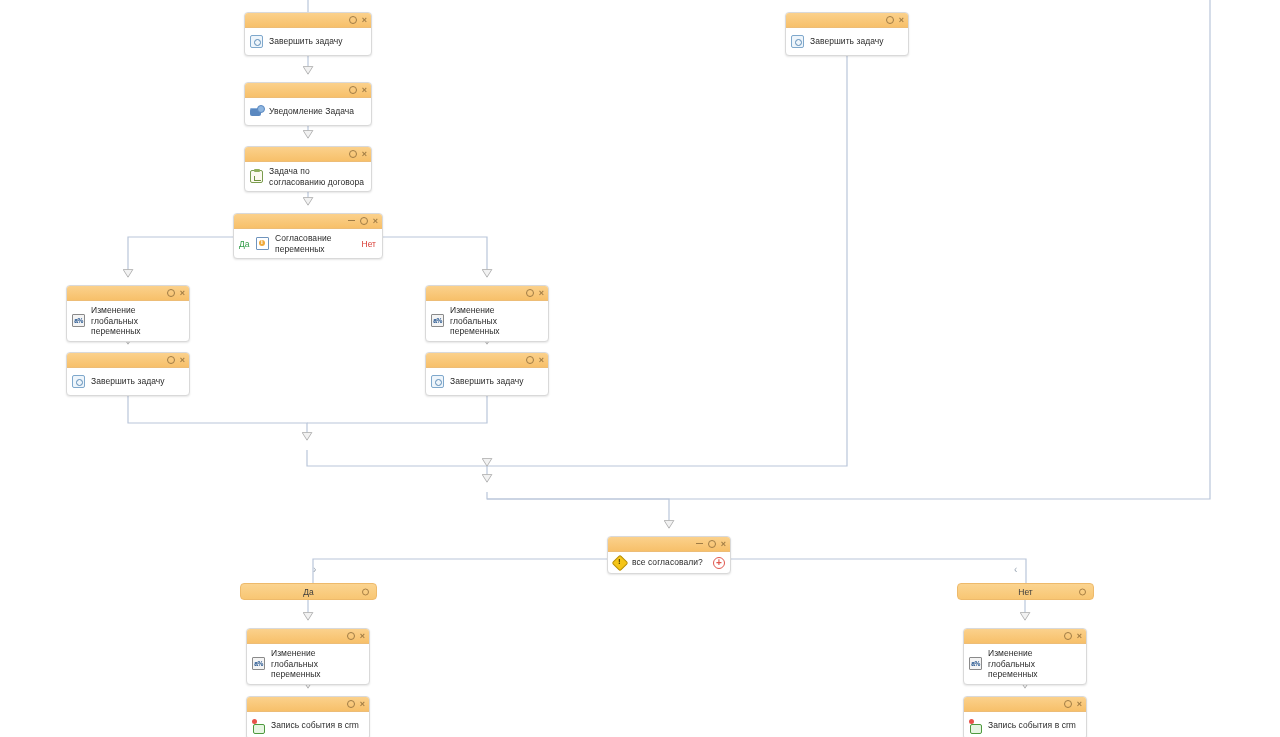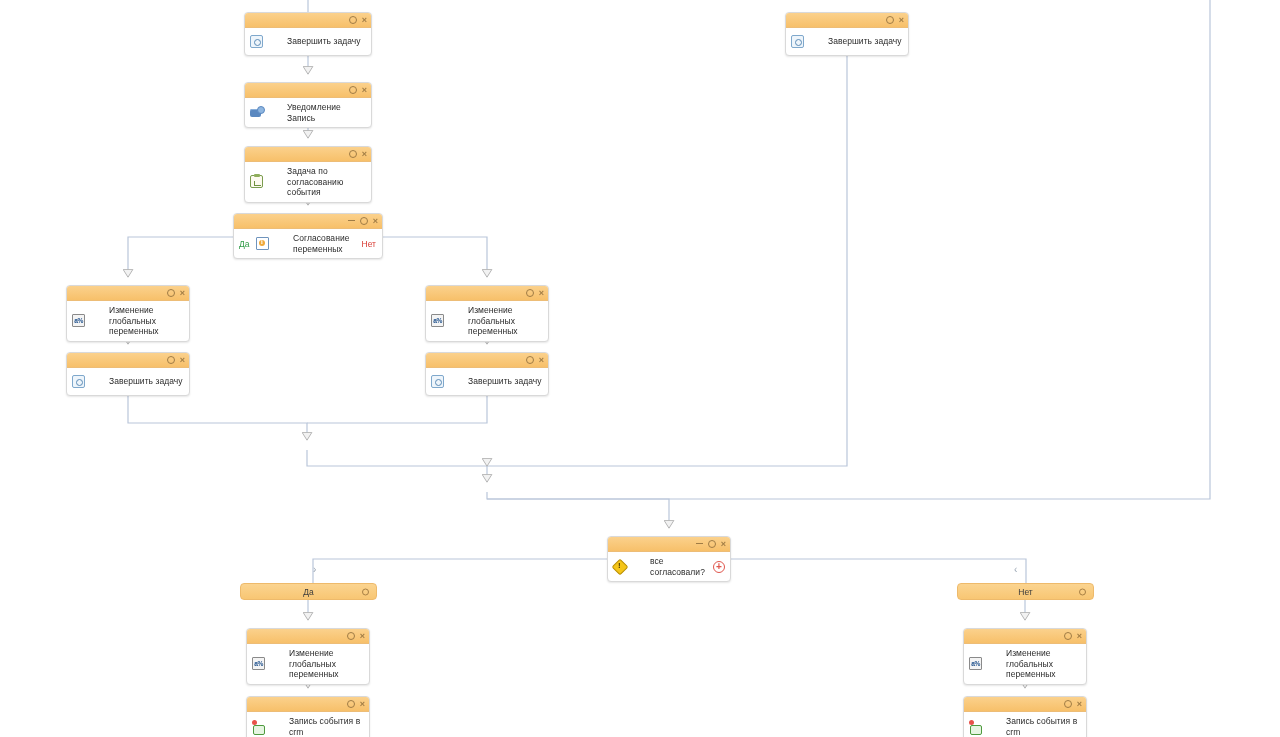--- a/index.html
+++ b/index.html
@@ -36,21 +36,21 @@
     border-radius: 3px 3px 0 0;
     display: flex;
     align-items: center;
     justify-content: flex-end;
     padding-right: 4px;
     gap: 5px;
   }
   .node .body {
     display: flex;
     align-items: center;
-    gap: 24px;
+    gap: 6px;
     padding: 4px 6px 4px 5px;
     min-height: 27px;
   }
   .node .label {
     font-size: 8.5px;
     line-height: 10.5px;
     color: #2b2b2b;
     letter-spacing: .05px;
   }
 
@@ -255,32 +255,32 @@
     </div>
   </div>
 
   <div class="node" style="left:244px;top:82px;width:128px;">
     <div class="hdr">
       <span class="ctl gear"></span>
       <span class="ctl close">×</span>
     </div>
     <div class="body">
       <span class="ic notify"></span>
-      <span class="label">Уведомление Запись</span>
+      <span class="label">Уведомление Задача</span>
     </div>
   </div>
 
   <div class="node" style="left:244px;top:146px;width:128px;">
     <div class="hdr">
       <span class="ctl gear"></span>
       <span class="ctl close">×</span>
     </div>
     <div class="body">
       <span class="ic approve"></span>
-      <span class="label">Задача по согласованию события</span>
+      <span class="label">Задача по согласованию договора</span>
     </div>
   </div>
 
   <div class="node cond" style="left:233px;top:213px;width:150px;">
     <div class="hdr">
       <span class="ctl min"></span>
       <span class="ctl gear"></span>
       <span class="ctl close">×</span>
     </div>
     <div class="body">

